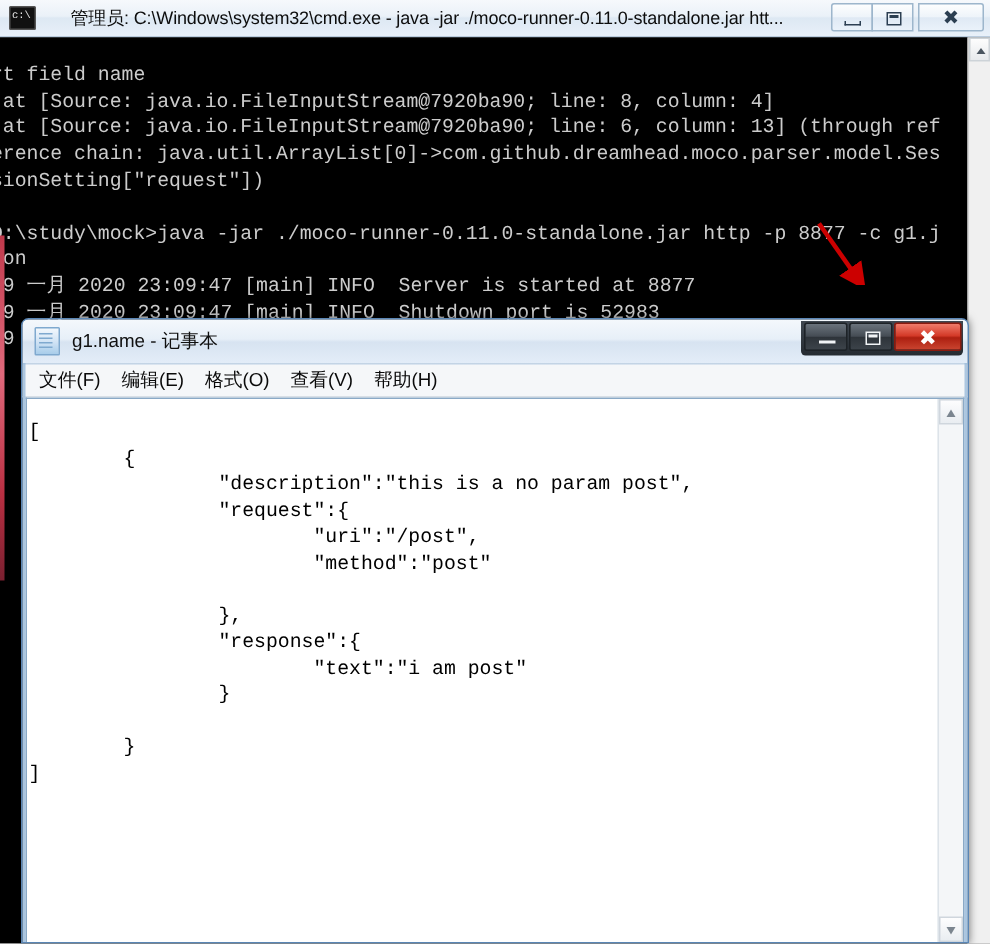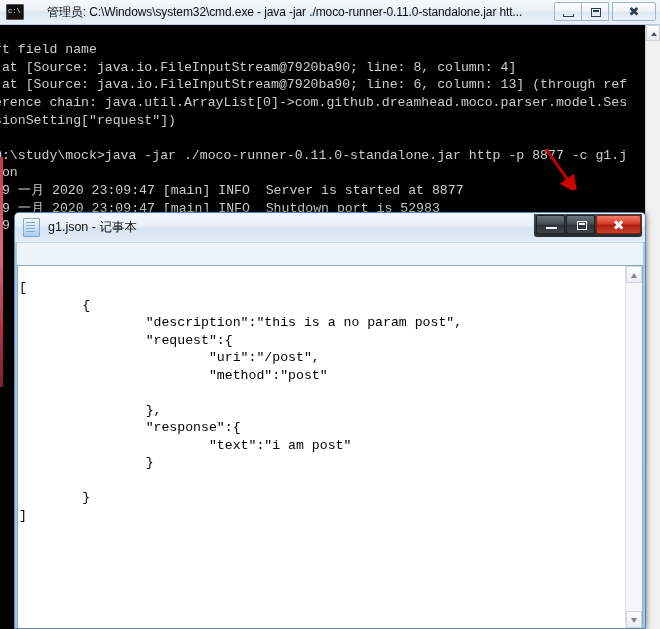--- a/index.html
+++ b/index.html
@@ -388,34 +388,41 @@
 
   <div id="cmd-scrollbar">
     <div id="cmd-sb-up"></div>
   </div>
 </div>
 
 <div id="notepad-window">
 
   <div id="np-titlebar">
     <div id="np-icon"></div>
-    <div id="np-title-text">g1.json - 记事本</div>
+    <div id="np-title-text">g1.name - 记事本</div>
     <div id="np-winbtns">
       <div class="np-btn">
         <span class="np-glyph-min"></span>
       </div>
       <div class="np-btn">
         <span class="np-glyph-max"></span>
       </div>
       <div class="np-btn close">
         <span class="np-glyph-x">✖</span>
       </div>
     </div>
   </div>
 
+  <div id="np-menubar">
+    <div class="np-menu-item">文件(F)</div>
+    <div class="np-menu-item">编辑(E)</div>
+    <div class="np-menu-item">格式(O)</div>
+    <div class="np-menu-item">查看(V)</div>
+    <div class="np-menu-item">帮助(H)</div>
+  </div>
 
   <div id="np-clientarea">
     <pre id="np-text">[
 	{
 		"description":"this is a no param post",
 		"request":{
 			"uri":"/post",
 			"method":"post"
 
 		},

